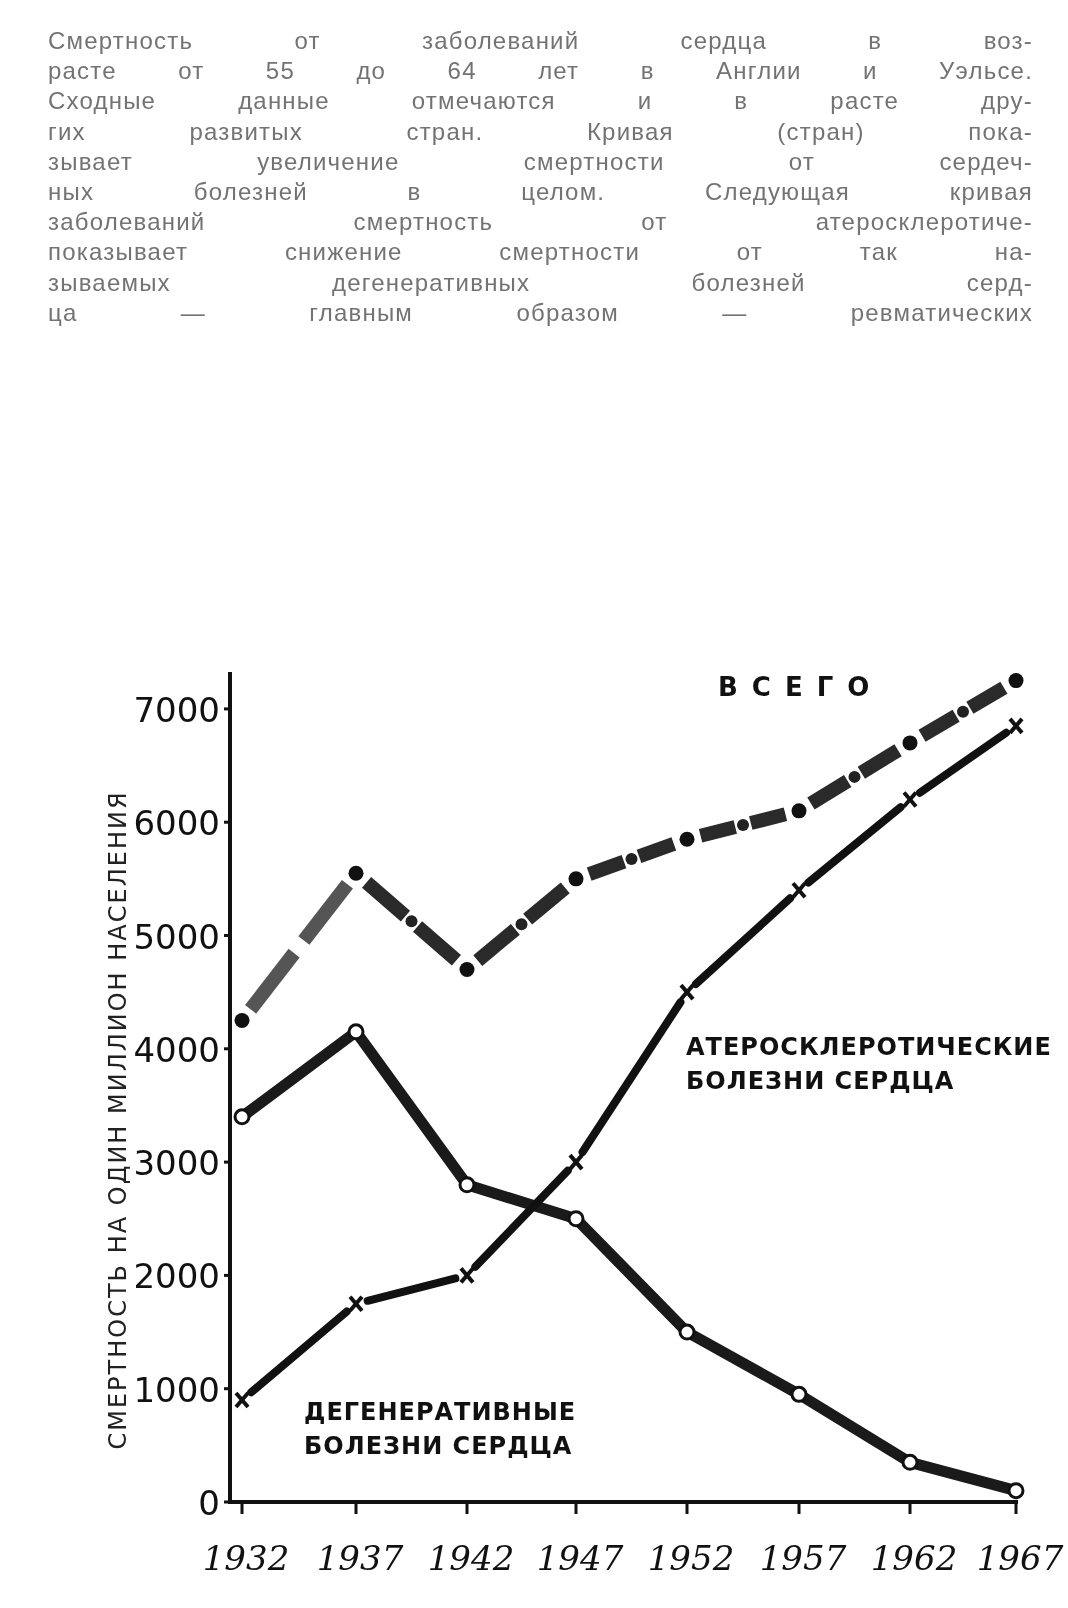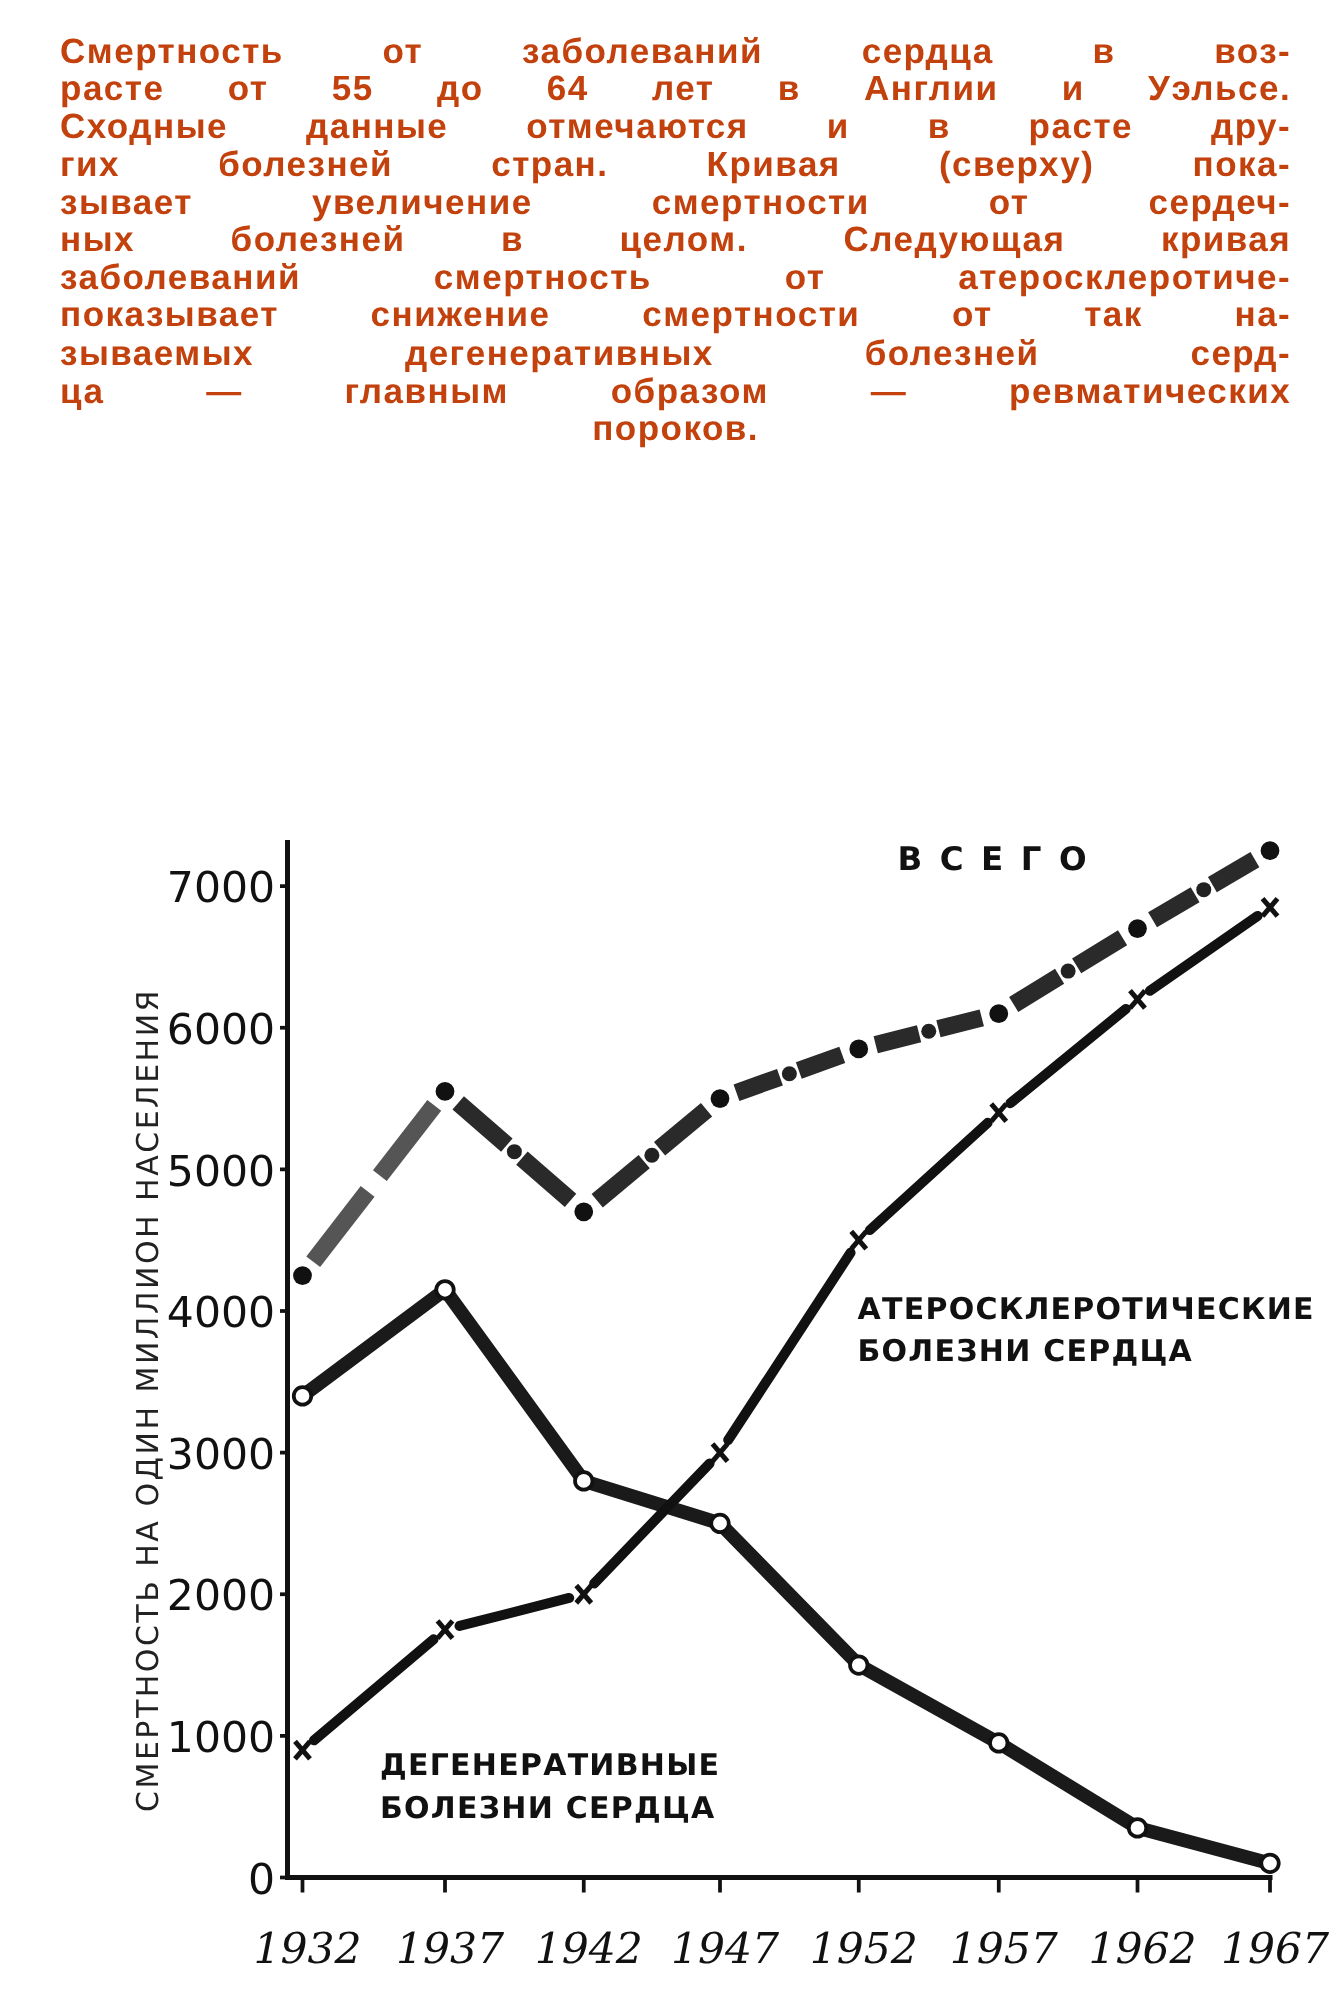--- a/index.html
+++ b/index.html
@@ -1,46 +1,45 @@
 <!DOCTYPE html>
 <html><head>
 <meta charset="utf-8">
 <style>
   html, body { margin: 0; padding: 0; background: #ffffff; }
   body { width: 1068px; height: 1608px; position: relative; overflow: hidden; font-family: "Liberation Sans", sans-serif; color: #111; }
   #caption {
     position: absolute; left: 48px; top: 26px; width: 985px;
-    font-family: "Liberation Sans", sans-serif; font-weight: bold;
-    font-size: 28px; line-height: 30.2px; letter-spacing: 1.2px;
-    color: #c2410c; text-align: justify;
+    font-family: "Liberation Sans", sans-serif; font-weight: normal;
+    font-size: 24px; line-height: 30.2px; letter-spacing: 1.2px;
+    color: #737373; text-align: justify;
   }
   #caption .line { display: block; text-align: justify; text-align-last: justify; white-space: nowrap; }
   #caption .line.last { text-align: center; text-align-last: center; }
   #chart { position: absolute; left: 0; top: 600px; width: 1068px; height: 1008px; }
   .tick-label { font-family: "DejaVu Sans", sans-serif; font-size: 34px; fill: #111; }
   .x-label { font-family: "DejaVu Serif", serif; font-style: italic; font-size: 34px; fill: #111; }
   .series-label { font-family: "DejaVu Sans", sans-serif; font-weight: bold; font-size: 24px; fill: #111; letter-spacing: 1px; }
   .total-label { font-family: "DejaVu Sans", sans-serif; font-weight: bold; font-size: 26px; fill: #111; letter-spacing: 14px; }
   .axis-title { font-family: "DejaVu Sans", sans-serif; font-size: 24px; fill: #222; letter-spacing: 2px; }
 </style>
 </head>
 <body>
 
 <div id="caption">
   <span class="line">Смертность от заболеваний сердца в воз-</span>
   <span class="line">расте от 55 до 64 лет в Англии и Уэльсе.</span>
   <span class="line">Сходные данные отмечаются и в расте дру-</span>
-  <span class="line">гих болезней стран. Кривая (сверху) пока-</span>
+  <span class="line">гих развитых стран. Кривая (стран) пока-</span>
   <span class="line">зывает увеличение смертности от сердеч-</span>
   <span class="line">ных болезней в целом. Следующая кривая</span>
   <span class="line">заболеваний смертность от атеросклеротиче-</span>
   <span class="line">показывает снижение смертности от так на-</span>
   <span class="line">зываемых дегенеративных болезней серд-</span>
   <span class="line">ца — главным образом — ревматических</span>
-  <span class="line last">пороков.</span>
 </div>
 
 <svg id="chart" xmlns="http://www.w3.org/2000/svg" width="1068" height="1008" viewBox="0 600 1068 1008">
   <g id="axes">
       <line x1="230" y1="672" x2="230" y2="1504" stroke="#111" stroke-width="4"></line>
       <line x1="228" y1="1502" x2="1018" y2="1502" stroke="#111" stroke-width="4"></line>
       <line x1="224" y1="1502" x2="232" y2="1502" stroke="#111" stroke-width="3"></line>
       <text x="220" y="1515" text-anchor="end" class="tick-label">0</text>
       <line x1="224" y1="1388.7" x2="232" y2="1388.7" stroke="#111" stroke-width="3"></line>
       <text x="220" y="1401.7" text-anchor="end" class="tick-label">1000</text>

